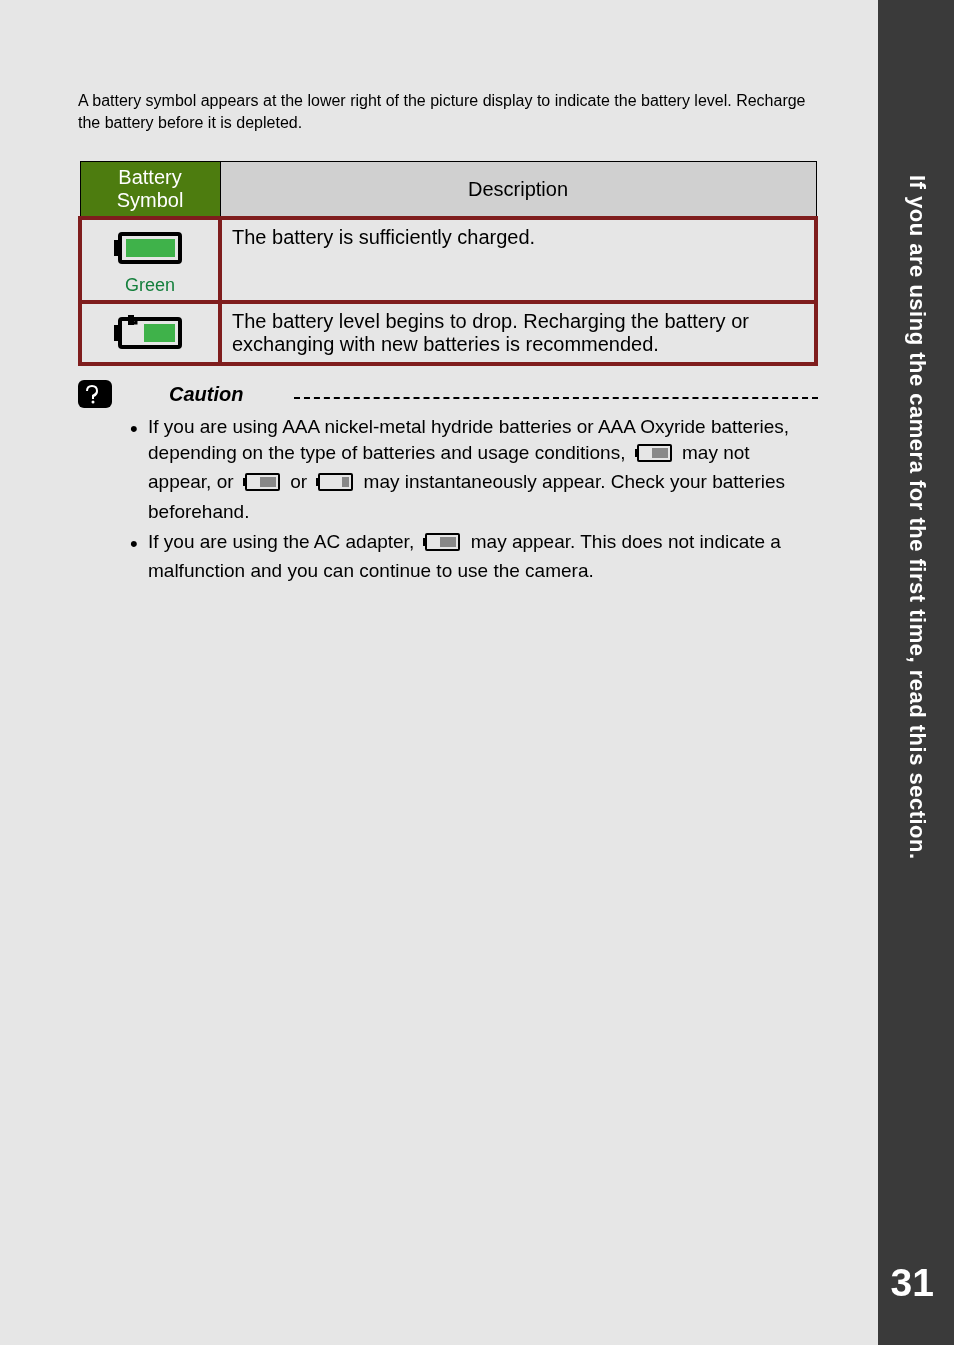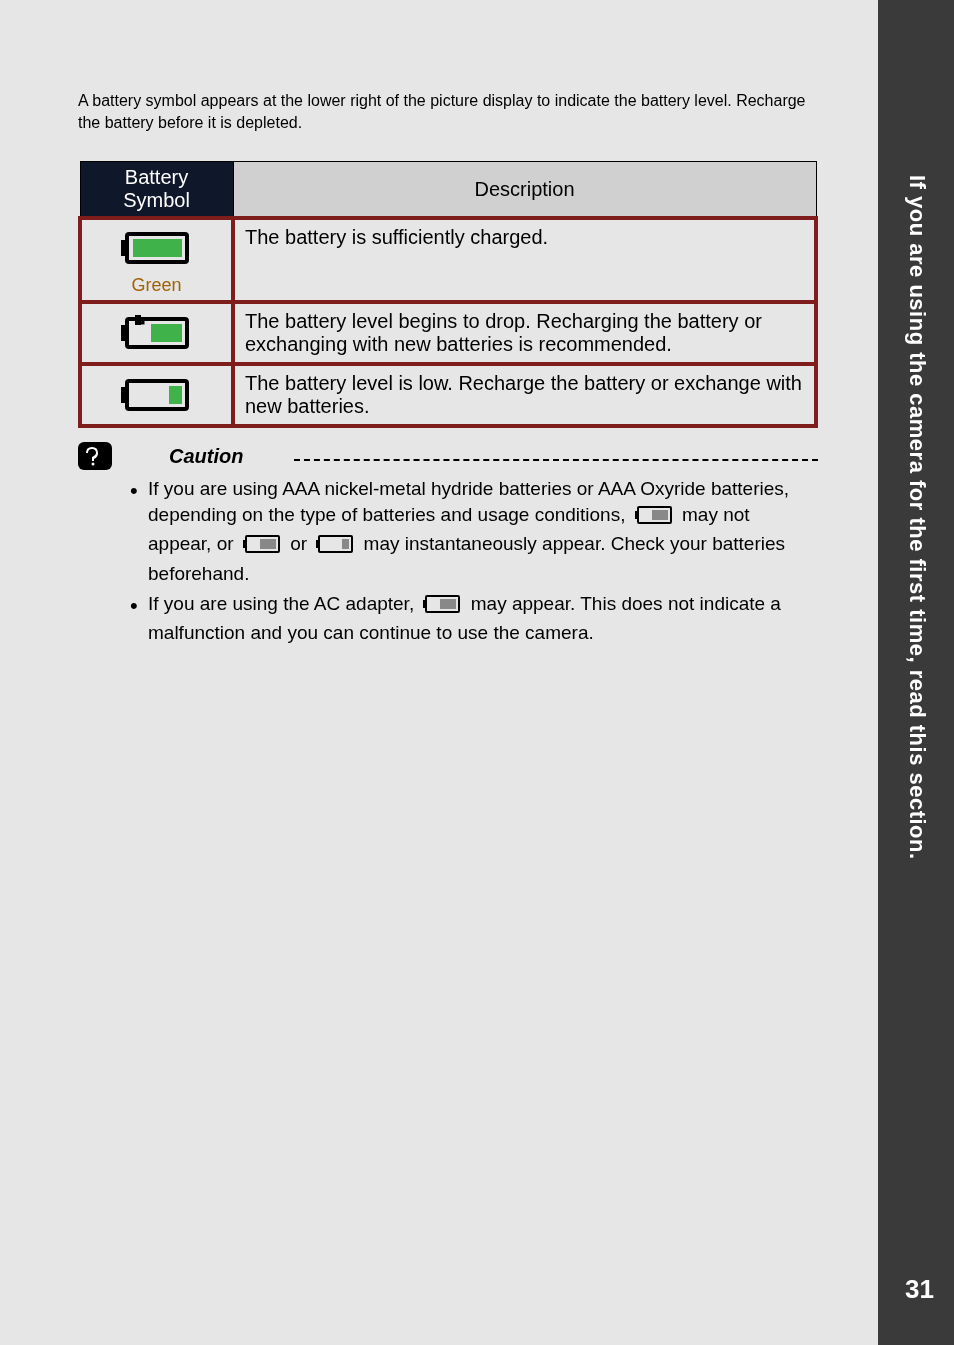--- a/index.html
+++ b/index.html
@@ -6,34 +6,34 @@
   html, body { width: 954px; height: 1345px; }
   body { background: #3a3a3a; font-family: Arial, Helvetica, sans-serif; position: relative; }
   .page { position: absolute; left: 0; top: 0; width: 878px; height: 1345px; background: #e6e6e6; }
   .sidebar { position: absolute; left: 878px; top: 0; width: 76px; height: 1345px; background: #3a3a3a; }
   .side-text { color: #fff; font-weight: bold; font-size: 22px; writing-mode: vertical-rl; text-orientation: mixed; position: absolute; top: 175px; left: 26px; letter-spacing: 0.5px; }
   .content { padding: 50px 60px 0 78px; }
   h1 { font-size: 32px; font-weight: 900; letter-spacing: -0.5px; margin-bottom: 14px; }
   .intro { font-size: 16px; line-height: 1.35; margin-bottom: 28px; margin-top: 40px; }
   table { width: 100%; border-collapse: collapse; }
   th { background: #d0d0d0; border: 1px solid #000; font-weight: normal; text-align: center; padding: 4px 10px; font-size: 20px; }
-  th.col1 { background: #0f172a; color: #fff; width: 153px; text-align: center; }
+  th.col1 { background: #4d7c0f; color: #fff; width: 140px; text-align: center; }
   td { border: 4px solid #7f1d1d; padding: 6px 10px; font-size: 20px; vertical-align: middle; }
   td.sym { text-align: center; padding: 8px 4px 4px 4px; }
-  .green-label { font-size: 18px; color: #a16207; margin-top: 2px; }
+  .green-label { font-size: 18px; color: #15803d; margin-top: 2px; }
   .batt { display: inline-block; }
   .caution-row { display: flex; align-items: center; margin-top: 14px; margin-bottom: 6px; padding-left: 0; gap: 47px; }
   .caution-icon { width: 34px; height: 28px; background: #000; border-radius: 6px; display: flex; align-items: center; justify-content: center; margin-right: 10px; flex-shrink: 0; }
   .caution-label { font-style: italic; font-weight: bold; font-size: 20px; }
   .dashes { flex: 1; border-bottom: 2px dashed #000; margin-left: 4px; height: 1px; align-self: center; margin-top: 8px; }
   .bullets { padding-left: 70px; font-size: 19px; line-height: 1.35; }
   .bullets li { list-style: none; position: relative; margin-bottom: 4px; }
   .bullets li::before { content: "•"; position: absolute; left: -18px; font-size: 22px; }
   .inline-batt { display: inline-block; vertical-align: -4px; margin: 0 4px; }
-  .pagenum { position: absolute; right: 20px; bottom: 40px; font-size: 26px; font-weight: bold; color: #fff; }
+  .pagenum { position: absolute; right: 20px; bottom: 40px; font-size: 39px; font-weight: bold; color: #fff; }
 </style>
 </head>
 <body>
 
 <div class="page">
   <div class="content">
 
 
     <p class="intro">A battery symbol appears at the lower right of the picture display to indicate the battery level. Recharge the battery before it is depleted.</p>
 
@@ -66,32 +66,20 @@
               <rect x="0" y="12" width="6" height="16" fill="#000"></rect>
               <rect x="30" y="11" width="31" height="18" fill="#3fb24a"></rect>
               <path d="M 22 2 L 22 12 L 16 12 L 16 2 Z" fill="#000" transform="translate(-2,0)"></path>
               <path d="M 14 6 L 22 6 L 22 10 L 14 10" fill="none" stroke="#000" stroke-width="3"></path>
             </svg>
           </span>
         </td>
         <td>The battery level begins to drop. Recharging the battery or exchanging with new batteries is recommended.</td>
       </tr>
 
-      <tr>
-        <td class="sym">
-          <span class="batt">
-            <svg width="72" height="40" viewBox="0 0 72 40">
-              <rect x="6" y="6" width="60" height="28" rx="2" fill="none" stroke="#000" stroke-width="4"></rect>
-              <rect x="0" y="12" width="6" height="16" fill="#000"></rect>
-              <rect x="48" y="11" width="13" height="18" fill="#3fb24a"></rect>
-            </svg>
-          </span>
-        </td>
-        <td>The battery level is low. Recharge the battery or exchange with new batteries.</td>
-      </tr>
     </tbody>
       </table>
 
     <div class="caution-row">
       <div class="caution-icon">
         <svg width="22" height="22" viewBox="0 0 22 22">
           <path d="M 8 2 Q 14 2 14 8 Q 14 12 10 14 L 10 16 L 8 16 L 8 12 Q 12 10 12 8 Q 12 4 8 4 Q 4 4 4 8 L 2 8 Q 2 2 8 2 Z" fill="#fff"></path>
           <circle cx="9" cy="19" r="1.5" fill="#fff"></circle>
         </svg>
       </div>

